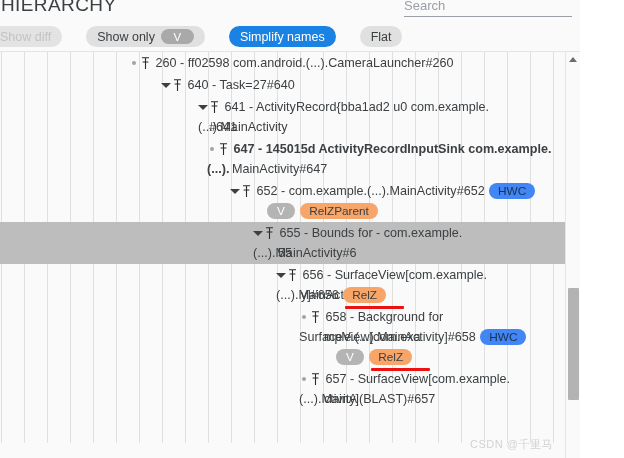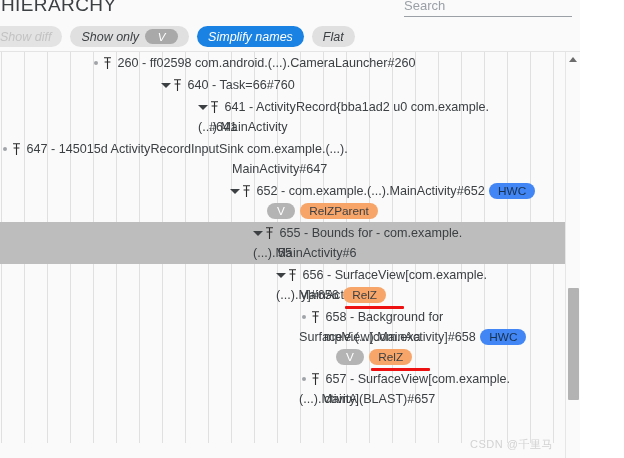--- a/index.html
+++ b/index.html
@@ -25,22 +25,22 @@
   .search-input{
     width:168px;border:none;border-bottom:1px solid #9aa0a6;background:transparent;
     font-family:"Liberation Sans","DejaVu Sans",sans-serif;font-size:13px;color:#5f6368;
     padding:0 0 3px 0;outline:none;
   }
   .search-input::placeholder{color:#9aa0a6;}
 
   
   .toolbar{
     position:absolute;left:0;top:22px;width:580px;height:30px;
-    background:#fafafa;display:flex;align-items:center;gap:8px;padding-left:0;
-    border-bottom:1px solid #e4e4e4;box-sizing:border-box;font-style:italic;
+    background:#fafafa;display:flex;align-items:center;gap:24px;padding-left:0;
+    border-bottom:1px solid #e4e4e4;box-sizing:border-box;
   }
   .tb-btn{
     height:21px;border-radius:11px;background:#e0e0e0;color:#3c4043;
     font-size:12.5px;display:flex;align-items:center;gap:6px;
     padding:0 11px;white-space:nowrap;user-select:none;cursor:pointer;
   }
   .tb-btn.disabled{color:#c3c3c3;background:#e3e3e3;cursor:default;}
   .tb-btn.active{background:#1a82e2;color:#ffffff;}
   .tb-btn.first{margin-left:-26px;padding-left:26px;}
   .pill-v{
@@ -189,37 +189,37 @@
           <div class="guide" style="left: 415px;"></div>
           <div class="guide" style="left: 438px;"></div>
           <div class="guide" style="left: 461px;"></div>
           <div class="guide" style="left: 484px;"></div>
           <div class="guide" style="left: 507px;"></div>
           <div class="guide" style="left: 530px;"></div>
           <div class="guide" style="left: 553px;"></div>
         </div>
       <div class="rows" id="rows">
           <div class="row">
-            <div class="row-line" style="padding-left: 91px;"><span class="twisty leaf"></span><span class="pin-icon"><svg width="11" height="13" viewBox="0 0 11 13">
+            <div class="row-line" style="padding-left: 117px; margin-left: 12px;"><span class="twisty leaf"></span><span class="pin-icon"><svg width="11" height="13" viewBox="0 0 11 13">
                   <path d="M2 0.8 H9 M5.5 1 V5 M2.6 5 H8.4 M5.5 5 V12" stroke="#2b2b2b" stroke-width="1.1" fill="none"></path>
                 </svg></span><span class="node-text"> 260 - ff02598 com.android.(...).CameraLauncher#260</span></div>
           </div>
           <div class="row">
             <div class="row-line" style="padding-left: 161px;"><span class="twisty open"></span><span class="pin-icon"><svg width="11" height="13" viewBox="0 0 11 13">
                   <path d="M2 0.8 H9 M5.5 1 V5 M2.6 5 H8.4 M5.5 5 V12" stroke="#2b2b2b" stroke-width="1.1" fill="none"></path>
-                </svg></span><span class="node-text"> 640 - Task=66#760</span></div>
+                </svg></span><span class="node-text"> 640 - Task=27#640</span></div>
           </div>
           <div class="row">
             <div class="row-line" style="padding-left: 184px; margin-left: 14px;"><span class="twisty open"></span><span class="pin-icon"><svg width="11" height="13" viewBox="0 0 11 13">
                   <path d="M2 0.8 H9 M5.5 1 V5 M2.6 5 H8.4 M5.5 5 V12" stroke="#2b2b2b" stroke-width="1.1" fill="none"></path>
                 </svg></span><span class="node-text"> 641 - ActivityRecord{bba1ad2 u0 com.example.(...).MainActivity</span></div>
             <div class="wrapline" style="padding-left: 209px;"><span class="node-text">#641</span></div>
           </div>
           <div class="row">
-            <div class="row-line" style=""><span class="twisty leaf"></span><span class="pin-icon"><svg width="11" height="13" viewBox="0 0 11 13">
+            <div class="row-line" style="padding-left: 207px; font-weight: bold;"><span class="twisty leaf"></span><span class="pin-icon"><svg width="11" height="13" viewBox="0 0 11 13">
                   <path d="M2 0.8 H9 M5.5 1 V5 M2.6 5 H8.4 M5.5 5 V12" stroke="#2b2b2b" stroke-width="1.1" fill="none"></path>
                 </svg></span><span class="node-text"> 647 - 145015d ActivityRecordInputSink com.example.(...).</span></div>
             <div class="wrapline" style="padding-left: 232px;"><span class="node-text">MainActivity#647</span></div>
           </div>
           <div class="row">
             <div class="row-line" style="padding-left: 230px;"><span class="twisty open"></span><span class="pin-icon"><svg width="11" height="13" viewBox="0 0 11 13">
                   <path d="M2 0.8 H9 M5.5 1 V5 M2.6 5 H8.4 M5.5 5 V12" stroke="#2b2b2b" stroke-width="1.1" fill="none"></path>
                 </svg></span><span class="node-text"> 652 - com.example.(...).MainActivity#652</span> <span class="badge blue">HWC</span></div>
             <div class="wrapline" style="padding-left: 266px;"><span class="badge gray">V</span> <span class="badge orange">RelZParent</span> </div>
           </div>

